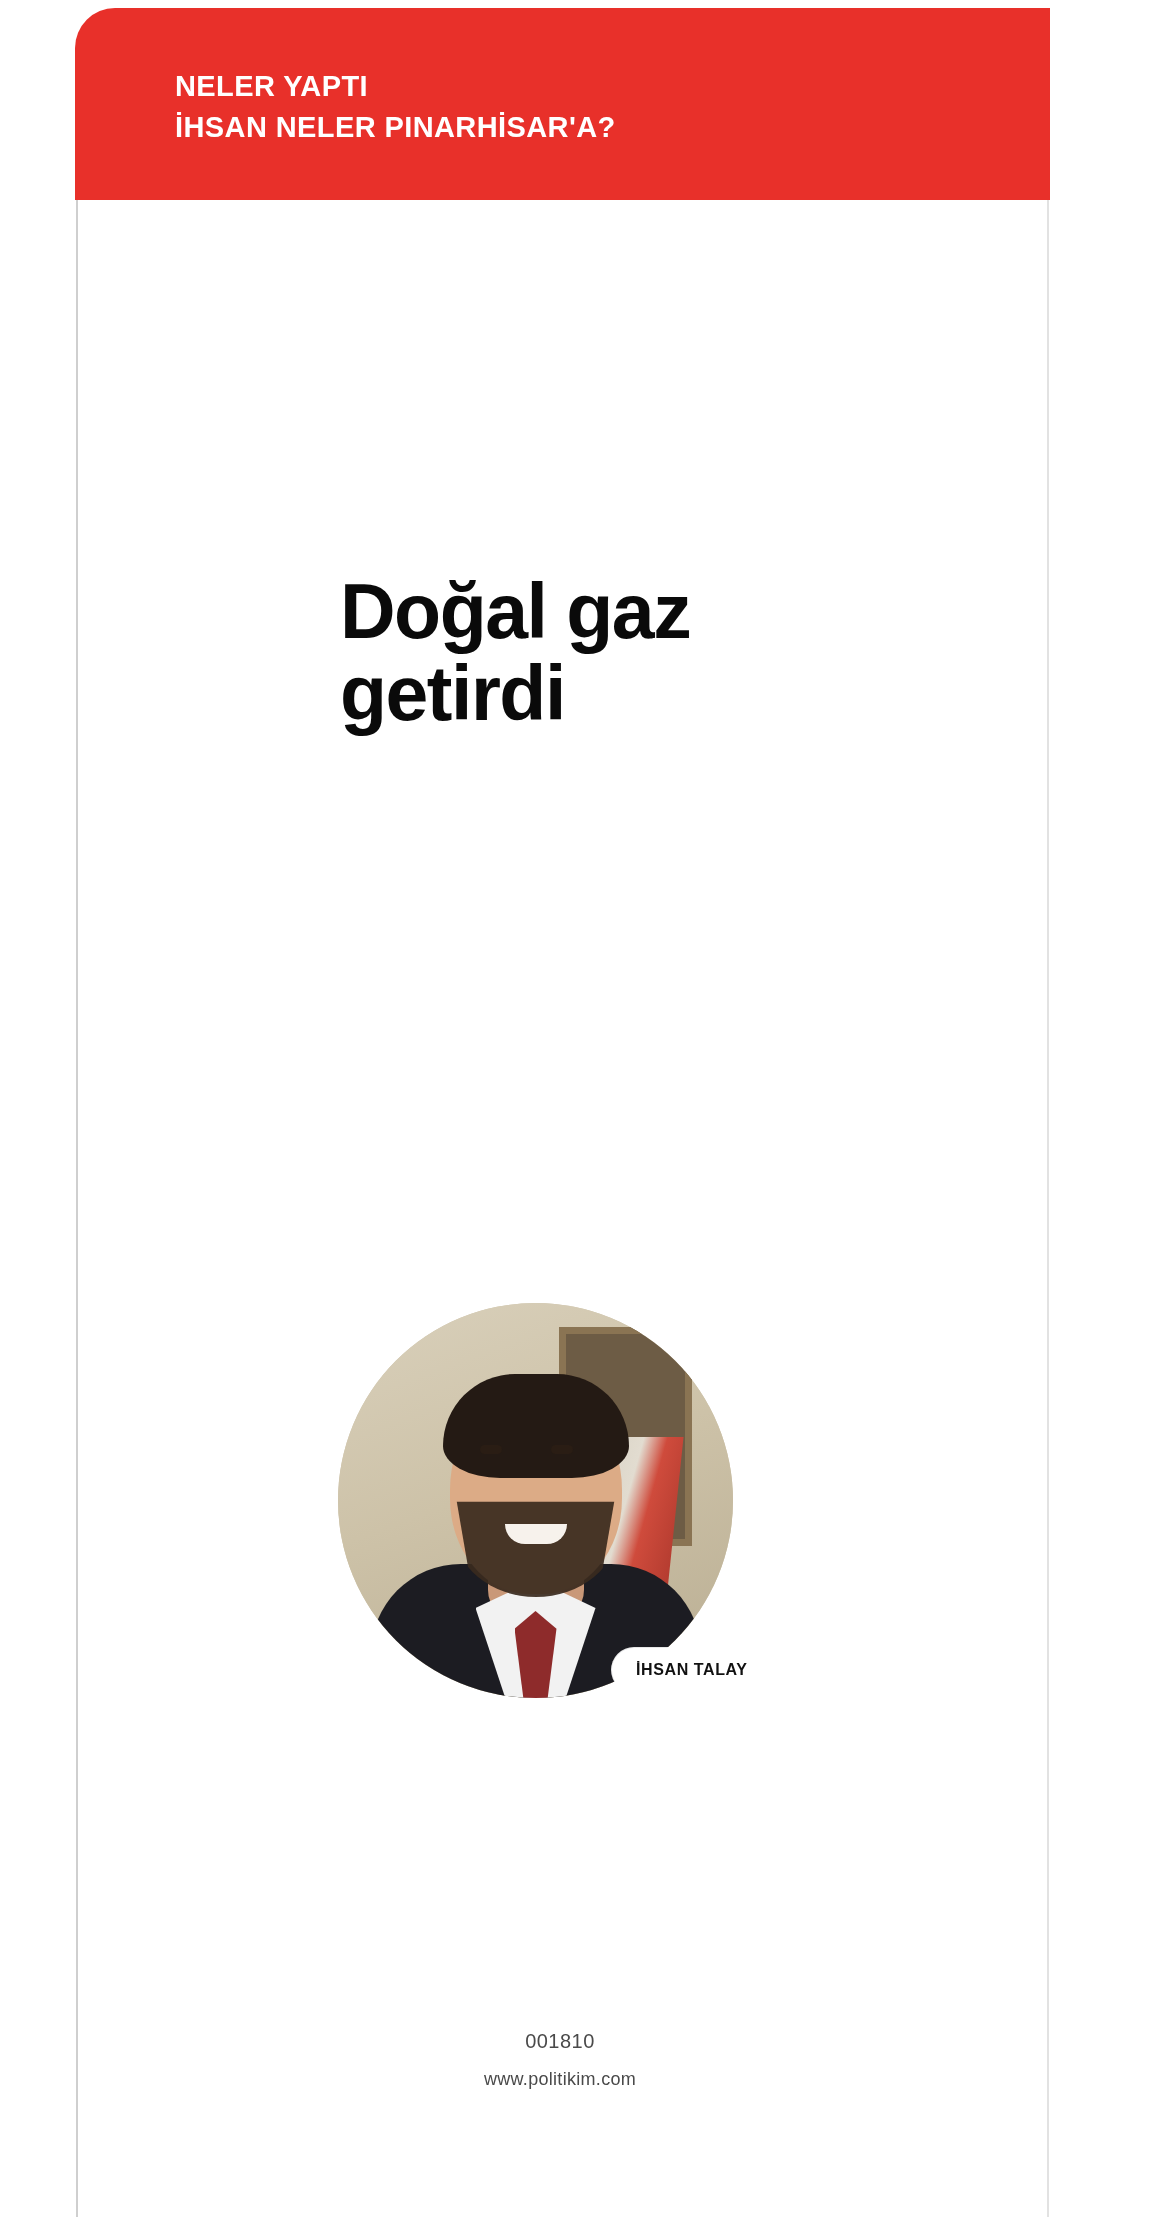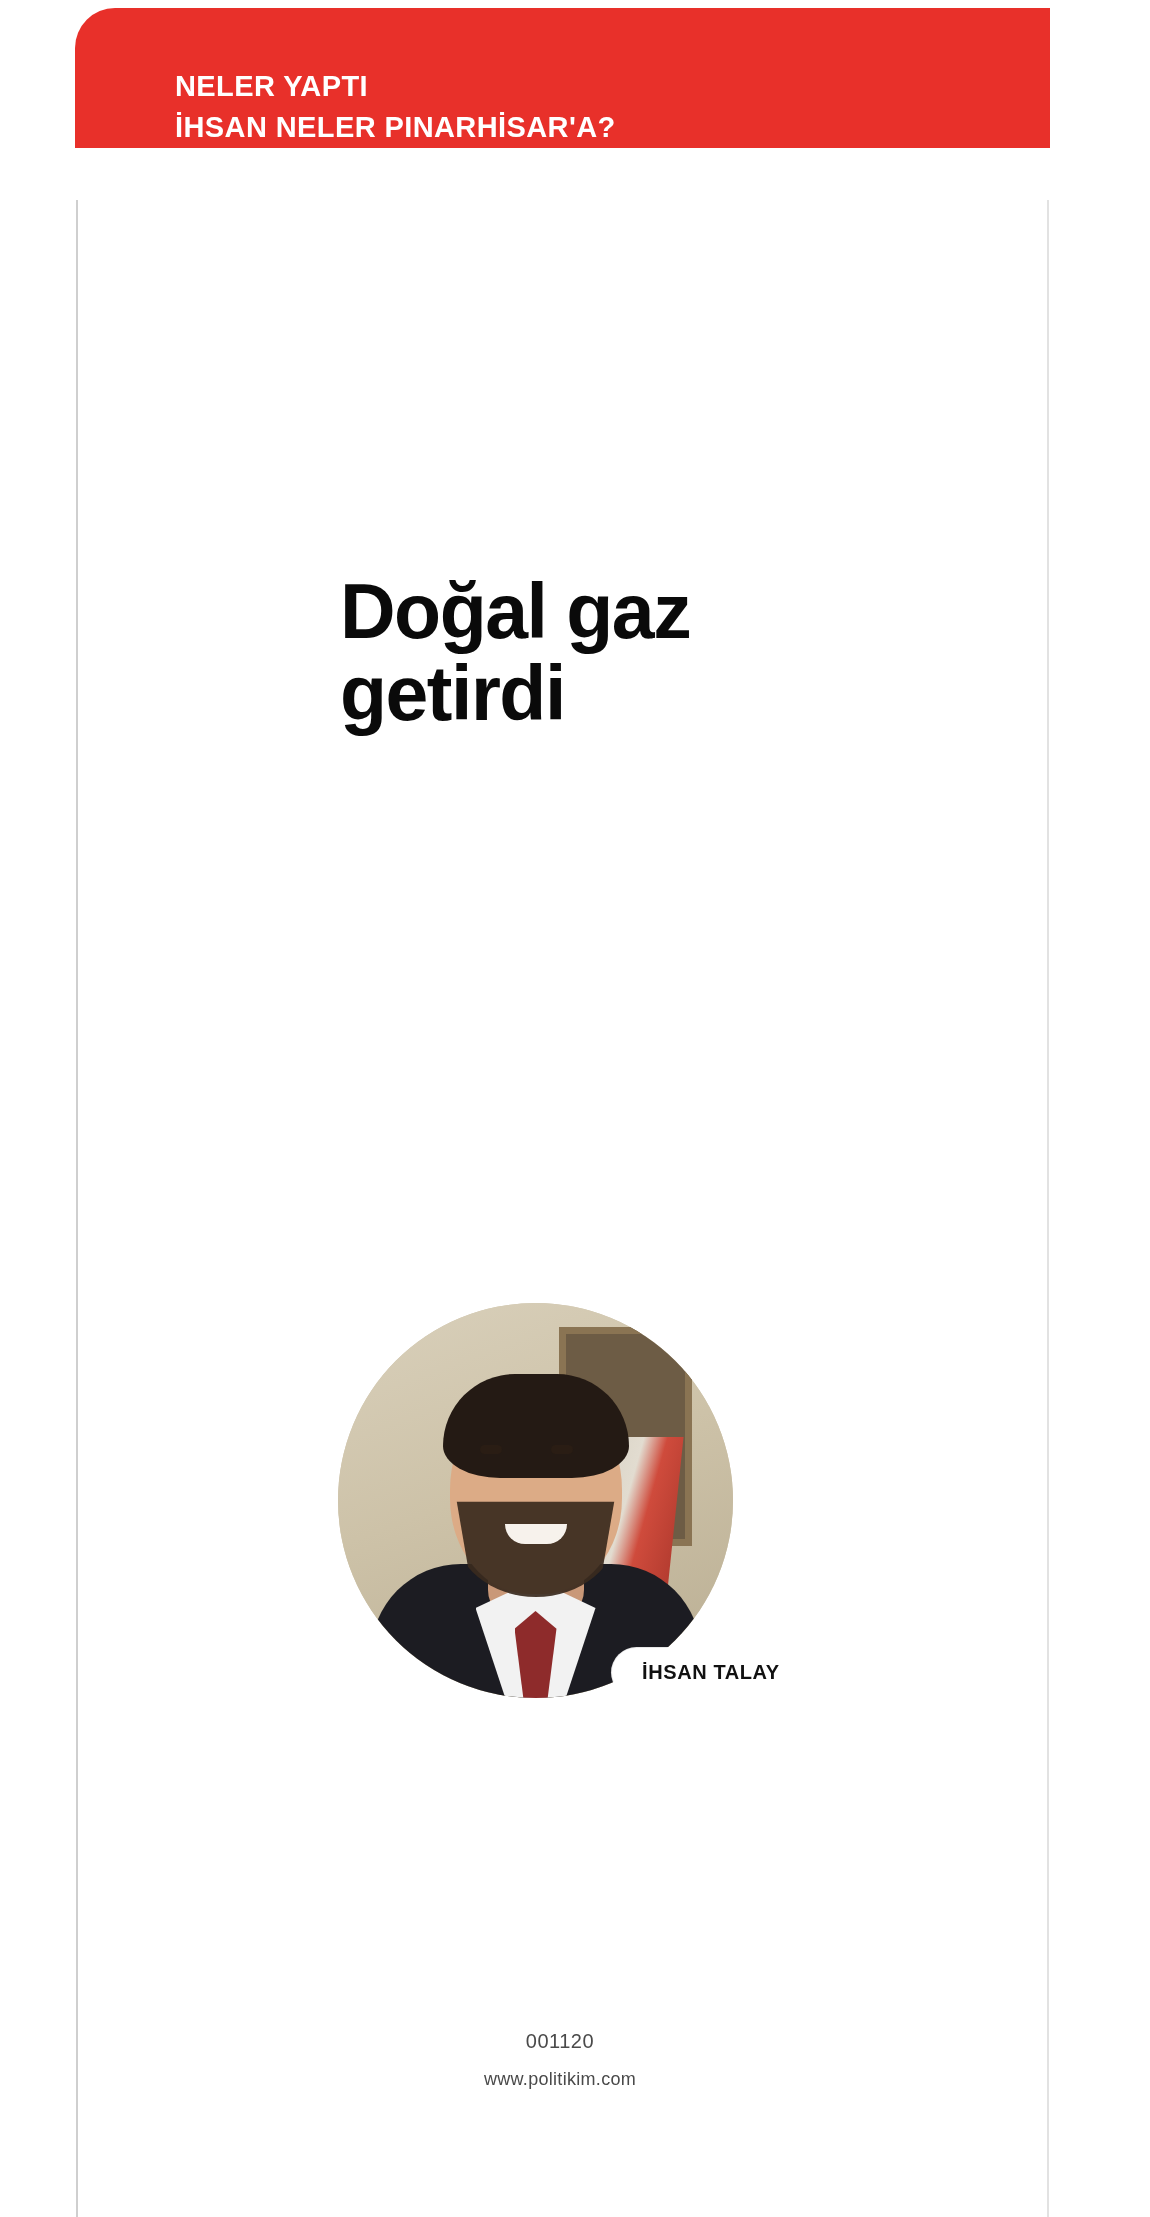--- a/index.html
+++ b/index.html
@@ -22,21 +22,21 @@
     height: 2217px;
     background: #ffffff;
   }
 
   
   .banner {
     position: absolute;
     left: 75px;
     top: 8px;
     width: 975px;
-    height: 140px;
+    height: 192px;
     background: #e8302a;
     border-top-left-radius: 40px;
     border-top-right-radius: 0px;
     border-bottom-left-radius: 0px;
   }
   .banner-text {
     position: absolute;
     left: 100px;
     top: 58px;
     color: #ffffff;
@@ -212,22 +212,22 @@
   .eye.left { left: 36%; }
   .eye.right { left: 54%; }
 
   
   .nametag {
     position: absolute;
     left: 612px;
     top: 1648px;
     background: #ffffff;
     border-radius: 26px;
-    padding: 13px 30px;
-    font-size: 20px;
+    padding: 13px 24px;
+    font-size: 16px;
     font-weight: bold;
     color: #111111;
     letter-spacing: 0.6px;
     box-shadow: 0 0 0 1px rgba(255,255,255,0.9);
     white-space: nowrap;
   }
 
   
   .footer {
     position: absolute;
@@ -280,17 +280,17 @@
       <div class="mouth"></div>
       <div class="hair"></div>
       <div class="eye left"></div>
       <div class="eye right"></div>
     </div>
   </div>
 
   <div class="nametag">İHSAN TALAY</div>
 
   <div class="footer">
-    <div class="footer-code">001120</div>
+    <div class="footer-code">001810</div>
     <div class="footer-url">www.politikim.com</div>
   </div>
 
 </div>
 
 </body></html>

